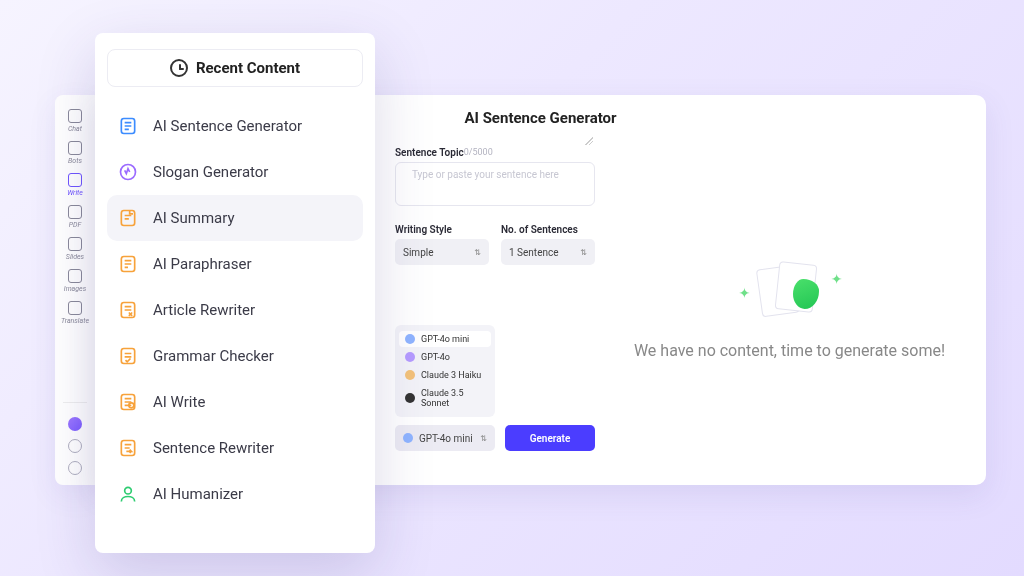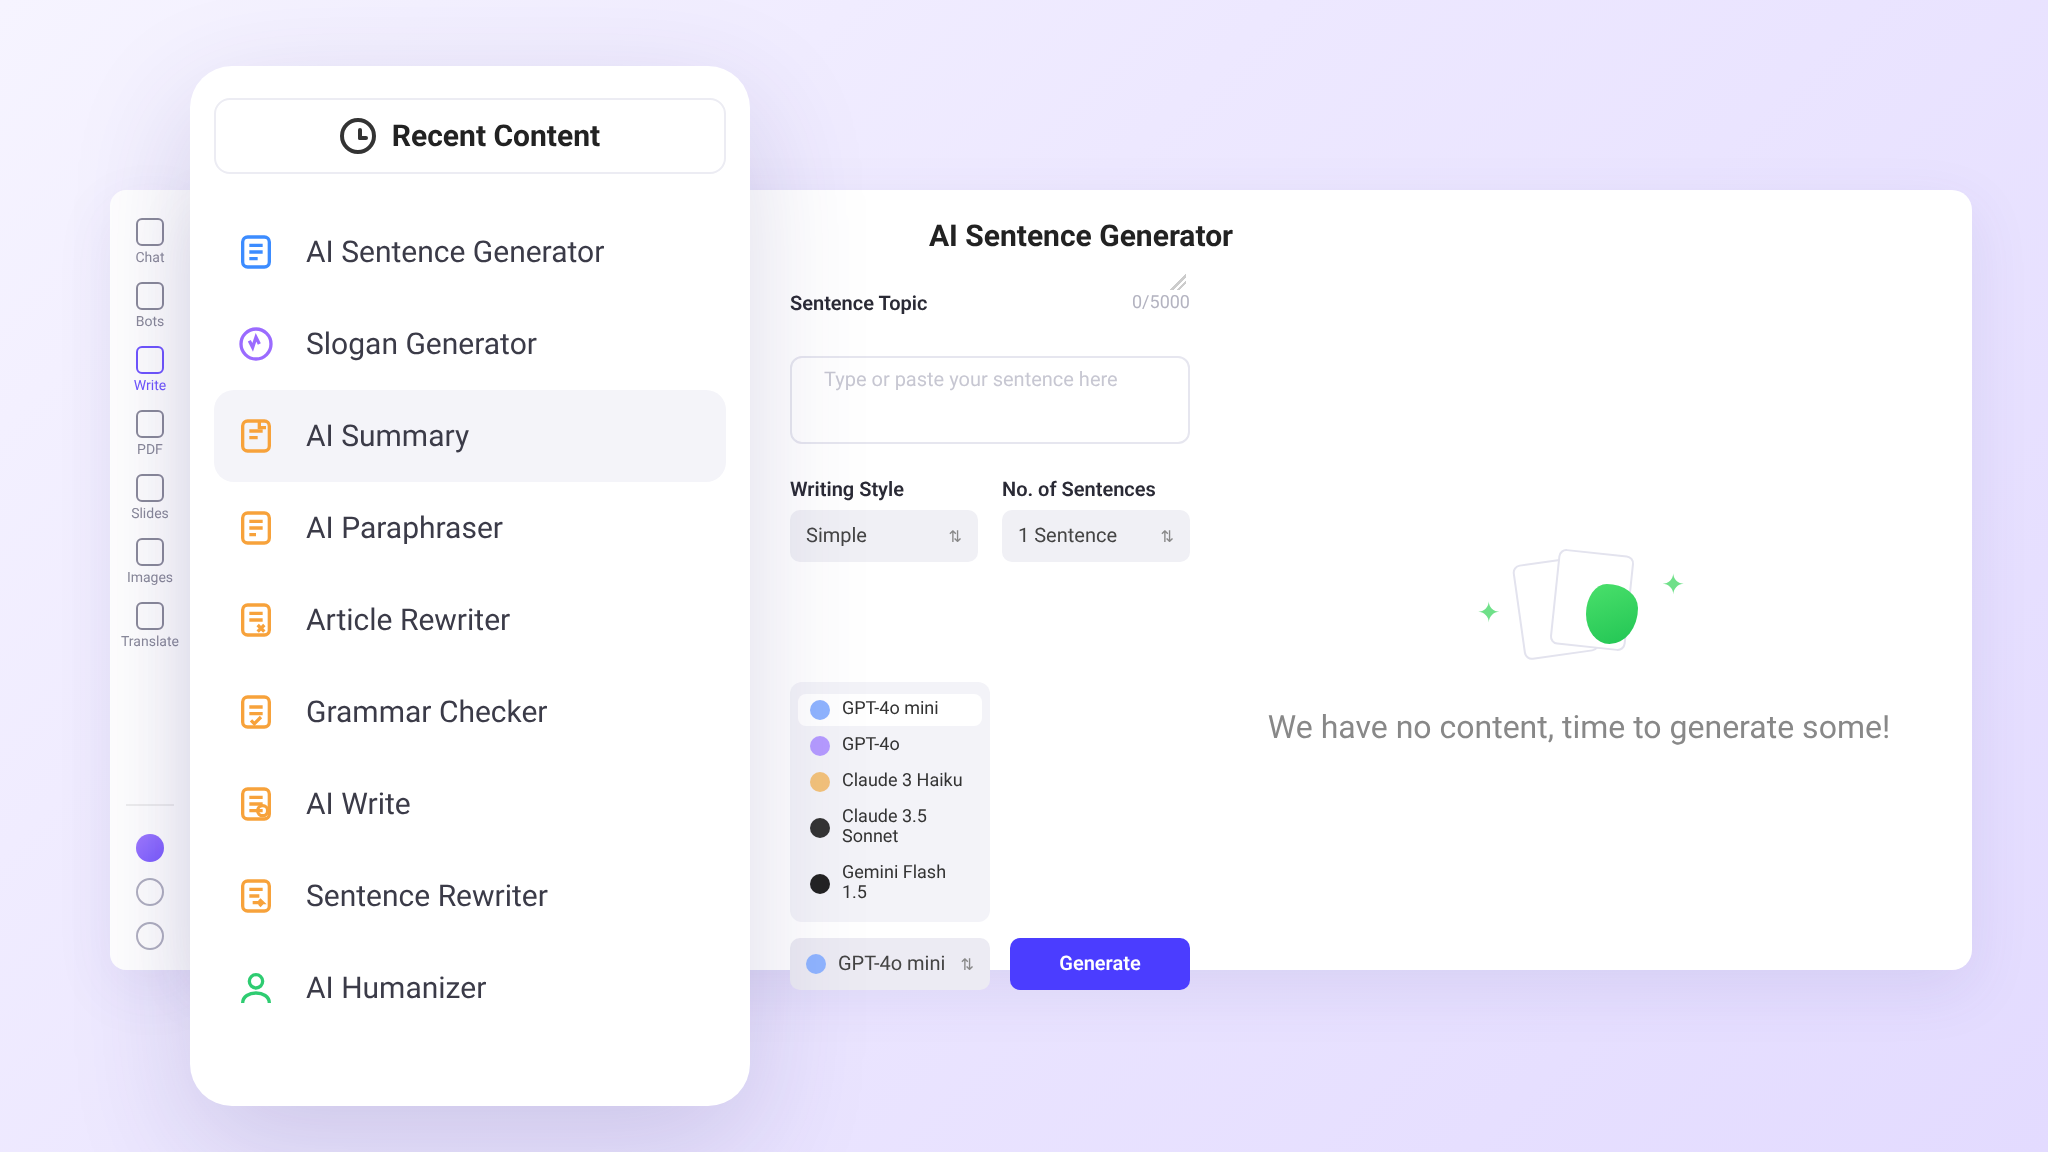--- a/index.html
+++ b/index.html
@@ -29,20 +29,21 @@
   }
   .rail-item {
     width: 30px;
     display: flex;
     flex-direction: column;
     align-items: center;
     gap: 2px;
     font-size: 7px;
     color: #8a8a9a;
     cursor: pointer;
+    font-style: italic;
   }
   .rail-item.active { color:#6f55ff; }
   .rail-ic {
     width:14px; height:14px;
     border: 1.5px solid currentColor;
     border-radius: 3px;
   }
   .rail-sep { width:24px; border:none; border-top:1px solid #eee; margin:6px 0; }
   .rail-bottom {
     margin-top: auto;
@@ -78,21 +79,21 @@
   }
   .main-body {
     flex:1;
     display:flex;
     gap: 18px;
     padding: 0 20px 16px 300px; 
   }
   .col-left { width: 200px; display:flex; flex-direction:column; }
   .col-right { flex:1; position:relative; }
 
-  .label-row { display:flex; justify-content:space-between; font-size:10px; color:#2a2a35; font-weight:600; margin-bottom:20px;}
+  .label-row { display:flex; font-size:10px; color:#2a2a35; font-weight:600; margin-bottom:4px;}
   .counter { font-size:9px; color:#b3b3c0; font-weight:400;}
   textarea.topic {
     width:200px; height:44px;
     border:1px solid #e6e6ef;
     border-radius:6px;
     resize: none;
     font-size:10px;
     padding:6px 16px;
     color:#666;
     position: relative;
@@ -173,21 +174,21 @@
   .sparkle{ position:absolute; color:#6fe089; font-size:14px;}
   .sp1{left:-6px; top:28px;} .sp2{right:-8px; top:14px;}
   .empty-text{ font-size:16px; color:#888; }
 
   
   .popup {
     position:absolute;
     left:95px; top:33px;
     width:280px; height:520px;
     background:#fff;
-    border-radius:21px;
+    border-radius:8px;
     box-shadow: 0 20px 60px rgba(60,50,130,.18);
     padding:16px 12px 10px;
     display:flex; flex-direction:column;
   }
   .recent-header{
     border:1px solid #ececf3;
     border-radius:8px;
     height:38px;
     display:flex; align-items:center; justify-content:center; gap:8px;
     font-size:15px; font-weight:700; color:#222;
@@ -299,24 +300,20 @@
             <span class="m-ic" style="background:#b59bff"></span>
             <span>GPT-4o</span>
           </div>
         <div class="model-row">
             <span class="m-ic" style="background:#f3c27a"></span>
             <span>Claude 3 Haiku</span>
           </div>
         <div class="model-row">
             <span class="m-ic" style="background:#333"></span>
             <span>Claude 3.5 Sonnet</span>
-          </div>
-        <div class="model-row">
-            <span class="m-ic" style="background:#222"></span>
-            <span>Gemini Flash 1.5</span>
           </div>
       </div>
 
       <div class="bottom-row">
         <div class="model-select">
           <span style="display:flex;align-items:center;gap:6px;">
             <span class="m-ic" style="background:#8fb4ff"></span>
             <span>GPT-4o mini</span>
           </span>
           <span class="chev">⇅</span>

